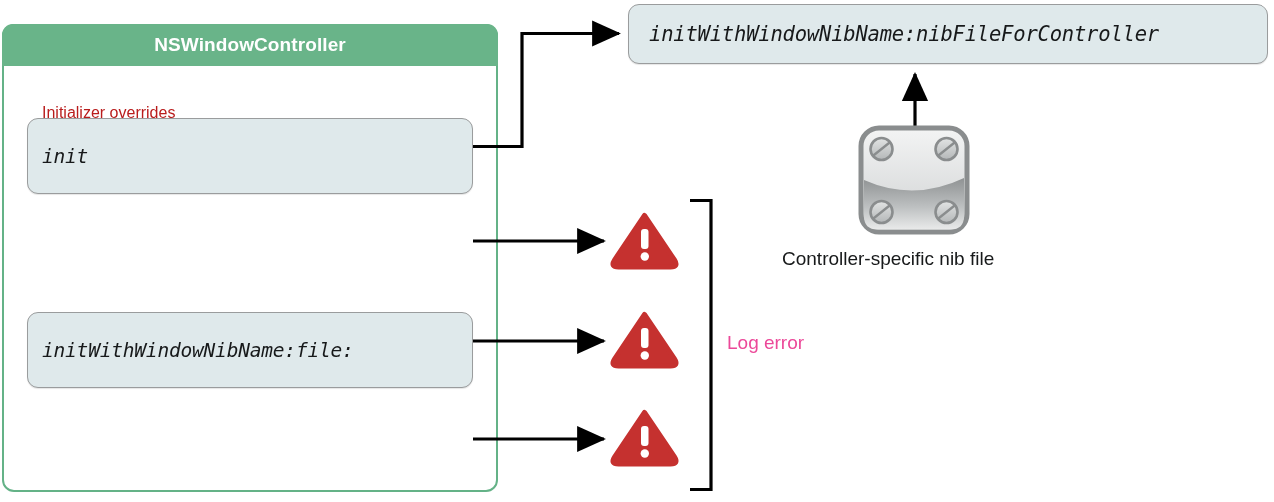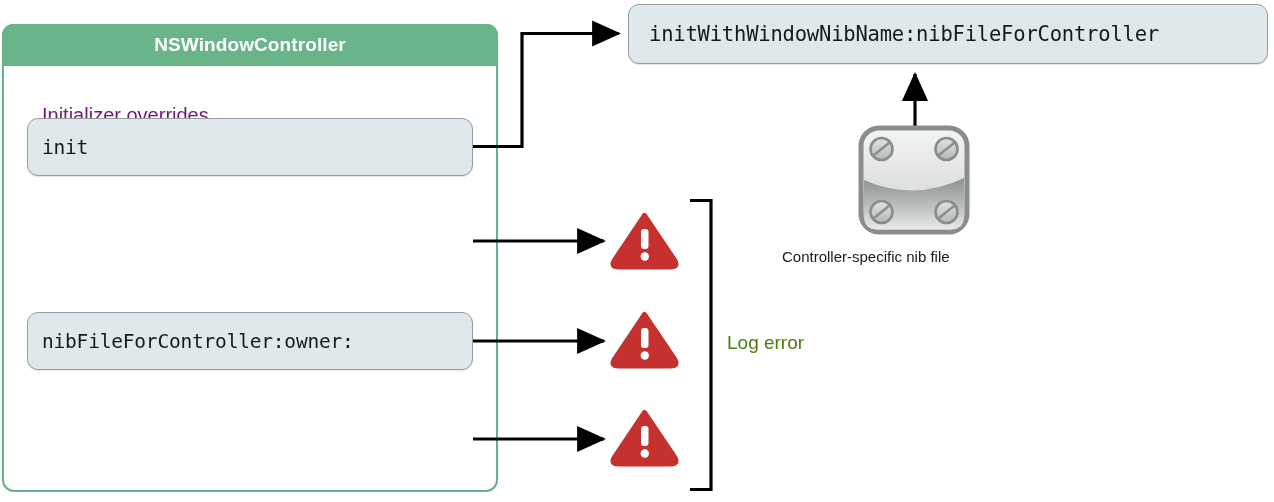--- a/index.html
+++ b/index.html
@@ -46,44 +46,45 @@
     display: flex;
     align-items: center;
     justify-content: center;
     letter-spacing: 0.1px;
     box-sizing: border-box;
   }
   .section-label {
     position: absolute;
     left: 38px;
     top: 78px;
-    font-size: 20px;
-    color: #701a75;
+    font-size: 16px;
+    color: #b91c1c;
   }
 
   
   .pill {
     position: absolute;
     box-sizing: border-box;
     background: #dfe9eb;
     border: 1.4px solid #9a9c9d;
     border-radius: 11px;
     display: flex;
     align-items: center;
     color: #17191a;
     font-family: "DejaVu Sans Mono", monospace;
     font-size: 19.5px;
     letter-spacing: -0.2px;
     padding-left: 14px;
     box-shadow: 0 1px 1px rgba(0,0,0,0.10);
+    font-style: italic;
   }
   .pill-method {
     left: 27px;
     width: 446px;
-    height: 58px;
+    height: 76px;
   }
   .pill-init      { top: 118px; }
   .pill-window    { top: 212px; }
   .pill-nibname   { top: 312px; }
   .pill-nibpath   { top: 410px; }
 
   .pill-target {
     left: 628px;
     top: 4px;
     width: 640px;
@@ -98,47 +99,47 @@
     left: 0;
     top: 0;
     width: 1274px;
     height: 502px;
     pointer-events: none;
   }
   .nib-caption {
     position: absolute;
     left: 782px;
     top: 248px;
-    font-size: 15px;
+    font-size: 19px;
     color: #17191a;
     white-space: nowrap;
   }
   .log-error {
     position: absolute;
     left: 727px;
     top: 332px;
     font-size: 19px;
-    color: #4d7c0f;
+    color: #ec4899;
     white-space: nowrap;
   }
 </style>
 </head>
 <body>
 
 <div id="stage">
 
   <div class="class-panel">
     <div class="class-header">NSWindowController</div>
     <div class="section-label">Initializer overrides</div>
   </div>
 
   <div class="pill pill-method pill-init">init</div>
 
 
-  <div class="pill pill-method pill-nibname">nibFileForController:owner:</div>
+  <div class="pill pill-method pill-nibname">initWithWindowNibName:file:</div>
 
 
   <div class="pill pill-target">initWithWindowNibName:nibFileForController</div>
 
   <svg class="svg-layer" viewBox="0 0 1274 502" xmlns="http://www.w3.org/2000/svg">
     <defs>
       <marker id="ah" markerWidth="9" markerHeight="9" refX="8.4" refY="4.5" orient="auto" markerUnits="strokeWidth">
         <path d="M0,0.4 L9,4.5 L0,8.6 Z" fill="#000000"></path>
       </marker>
       <linearGradient id="nibTop" x1="0" y1="0" x2="0" y2="1">

